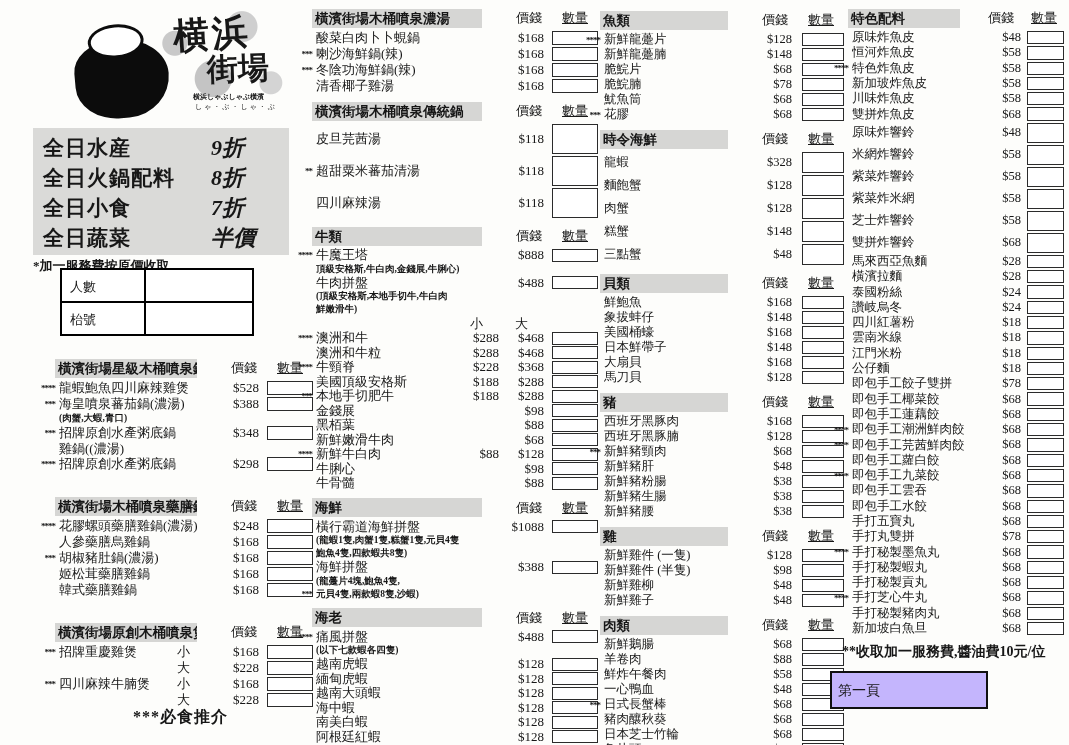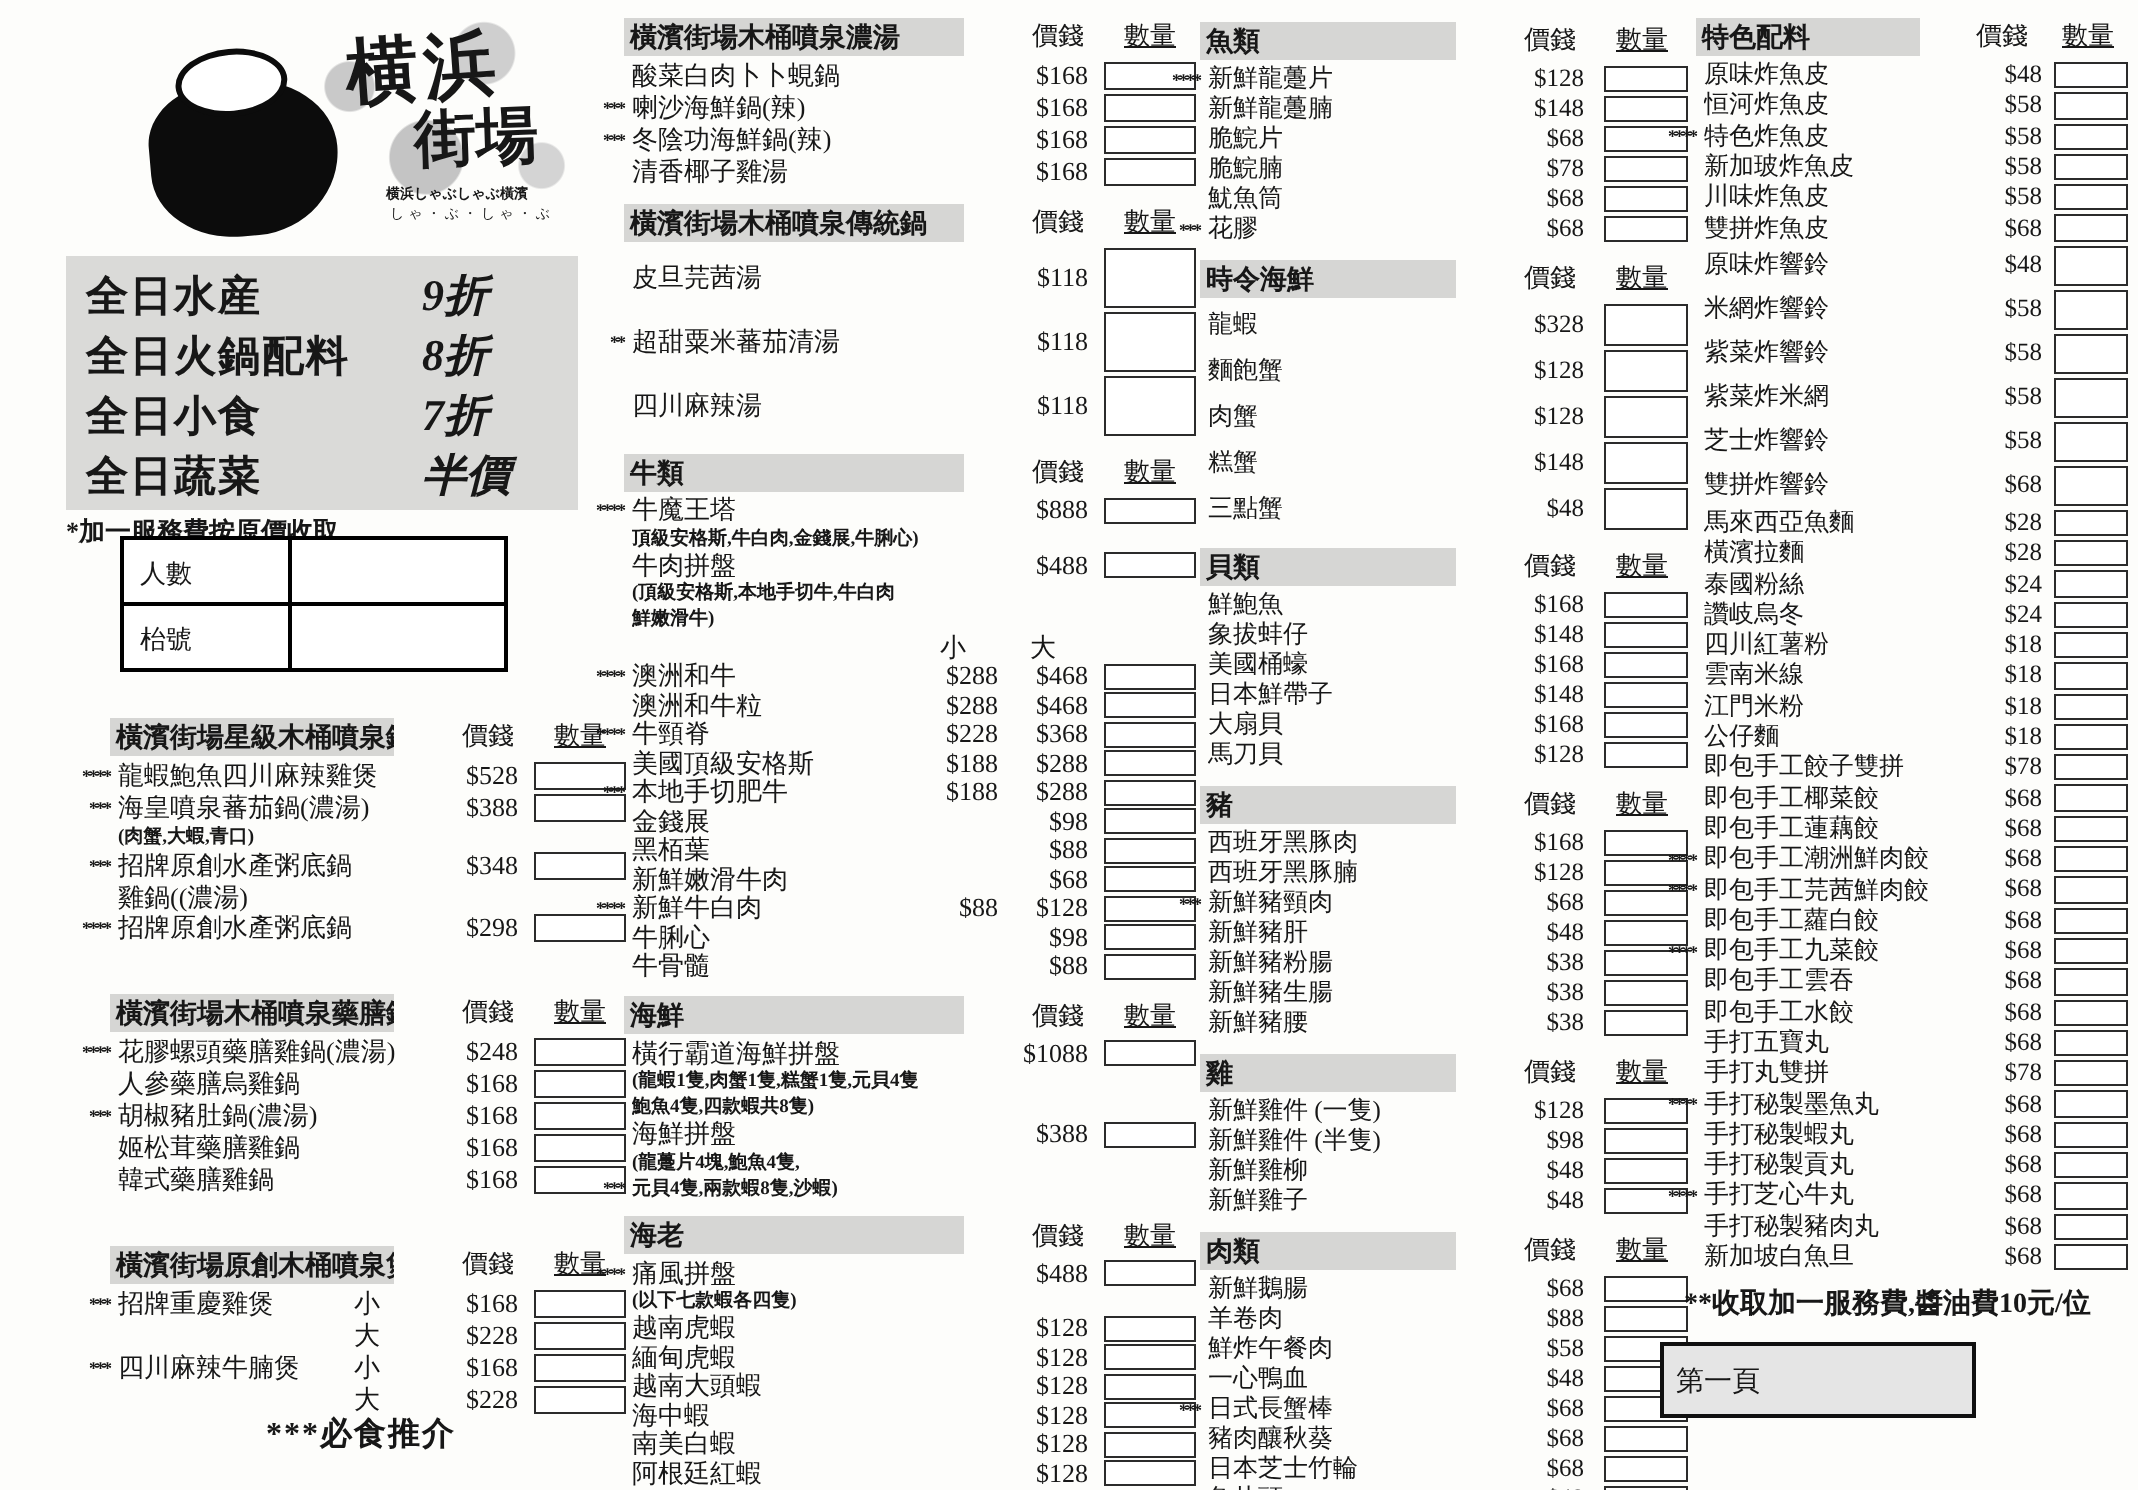--- a/index.html
+++ b/index.html
@@ -74,21 +74,21 @@
   .note{font-size:9.5px;font-weight:bold;white-space:nowrap;overflow:hidden;}
   .cont-row{height:15px;}
   .cont{font-size:13px;}
   .size-head{height:15px;}
   .size-head .pcol{text-align:center;font-size:13px;}
 
   
   .foot-left{position:absolute;left:133px;top:707px;font-size:16px;font-weight:bold;letter-spacing:1px;}
   .foot-right{position:absolute;left:842px;top:643px;font-size:14px;font-weight:bold;}
   .page-box{position:absolute;left:830px;top:671px;width:158px;height:38px;border:2px solid #101010;
-       font-size:14px;padding:9px 13px 0 6px;box-sizing:border-box;background:#e5e5e5;}
+       font-size:14px;padding:9px 13px 0 6px;box-sizing:border-box;background:#c4b5fd;}
 </style>
 </head>
 <body>
 
 <div class="page">
 
   <div class="logo">
     <div class="splash"></div>
     <div class="pot"></div>
     <div class="logo-t1">横浜</div>

